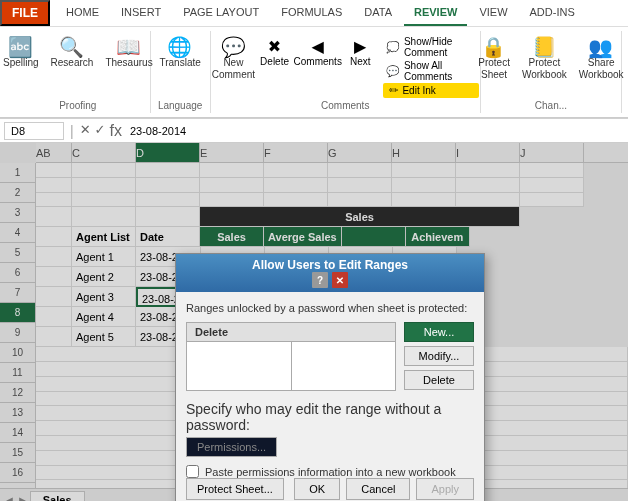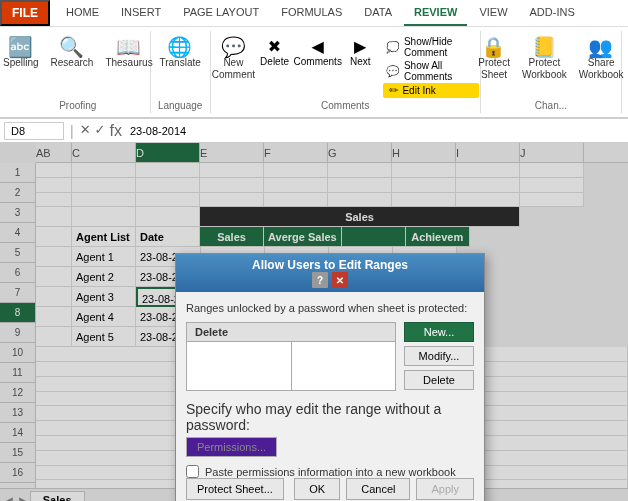--- a/index.html
+++ b/index.html
@@ -59,21 +59,21 @@
     .dialog-table-header-cell:last-child { border-right: none; }
     .dialog-table-body { border: 1px solid #aaa; height: 50px; background: #fff; display: flex; }
     .dialog-table-col { flex: 1; border-right: 1px solid #aaa; }
     .dialog-table-col:last-child { border-right: none; }
     .dialog-side-btns { display: flex; flex-direction: column; gap: 4px; margin-left: 8px; }
     .dialog-side-btn { background: #e8e8e8; border: 1px solid #aaa; padding: 3px 12px; font-size: 11px; cursor: pointer; text-align: center; min-width: 70px; }
     .dialog-side-btn.primary { background: #217346; color: #fff; border-color: #1a5c38; }
     .table-and-btns { display: flex; align-items: flex-start; }
     .table-section { flex: 1; }
     .dialog-specify { font-size: 14px; color: #333; margin-top: 10px; margin-bottom: 4px; }
-    .dialog-perms-btn { background: #4c1d95; border: 1px solid #aaa; padding: 3px 10px; font-size: 11px; color: #888; cursor: not-allowed; }
+    .dialog-perms-btn { background: #0f172a; border: 1px solid #aaa; padding: 3px 10px; font-size: 11px; color: #888; cursor: not-allowed; }
     .dialog-checkbox-row { display: flex; align-items: center; gap: 6px; margin-top: 8px; font-size: 11px; color: #333; }
     .dialog-footer { display: flex; justify-content: space-between; align-items: flex-end; margin-top: 0; }
     .dialog-footer-left { }
     .dialog-footer-right { display: flex; gap: 6px; }
     .dialog-footer-btn { background: #e8e8e8; border: 1px solid #aaa; padding: 4px 14px; font-size: 11px; cursor: pointer; }
     .dialog-footer-btn.disabled { color: #aaa; cursor: not-allowed; }
     .dialog-protect-btn { background: #e8e8e8; border: 1px solid #aaa; padding: 4px 10px; font-size: 11px; cursor: pointer; }
 
     
     .sheet-tabs { display: flex; align-items: center; background: #f0f0f0; border-top: 1px solid #ccc; height: 22px; padding: 0 4px; gap: 2px; position: absolute; bottom: 0; left: 0; right: 0; }

